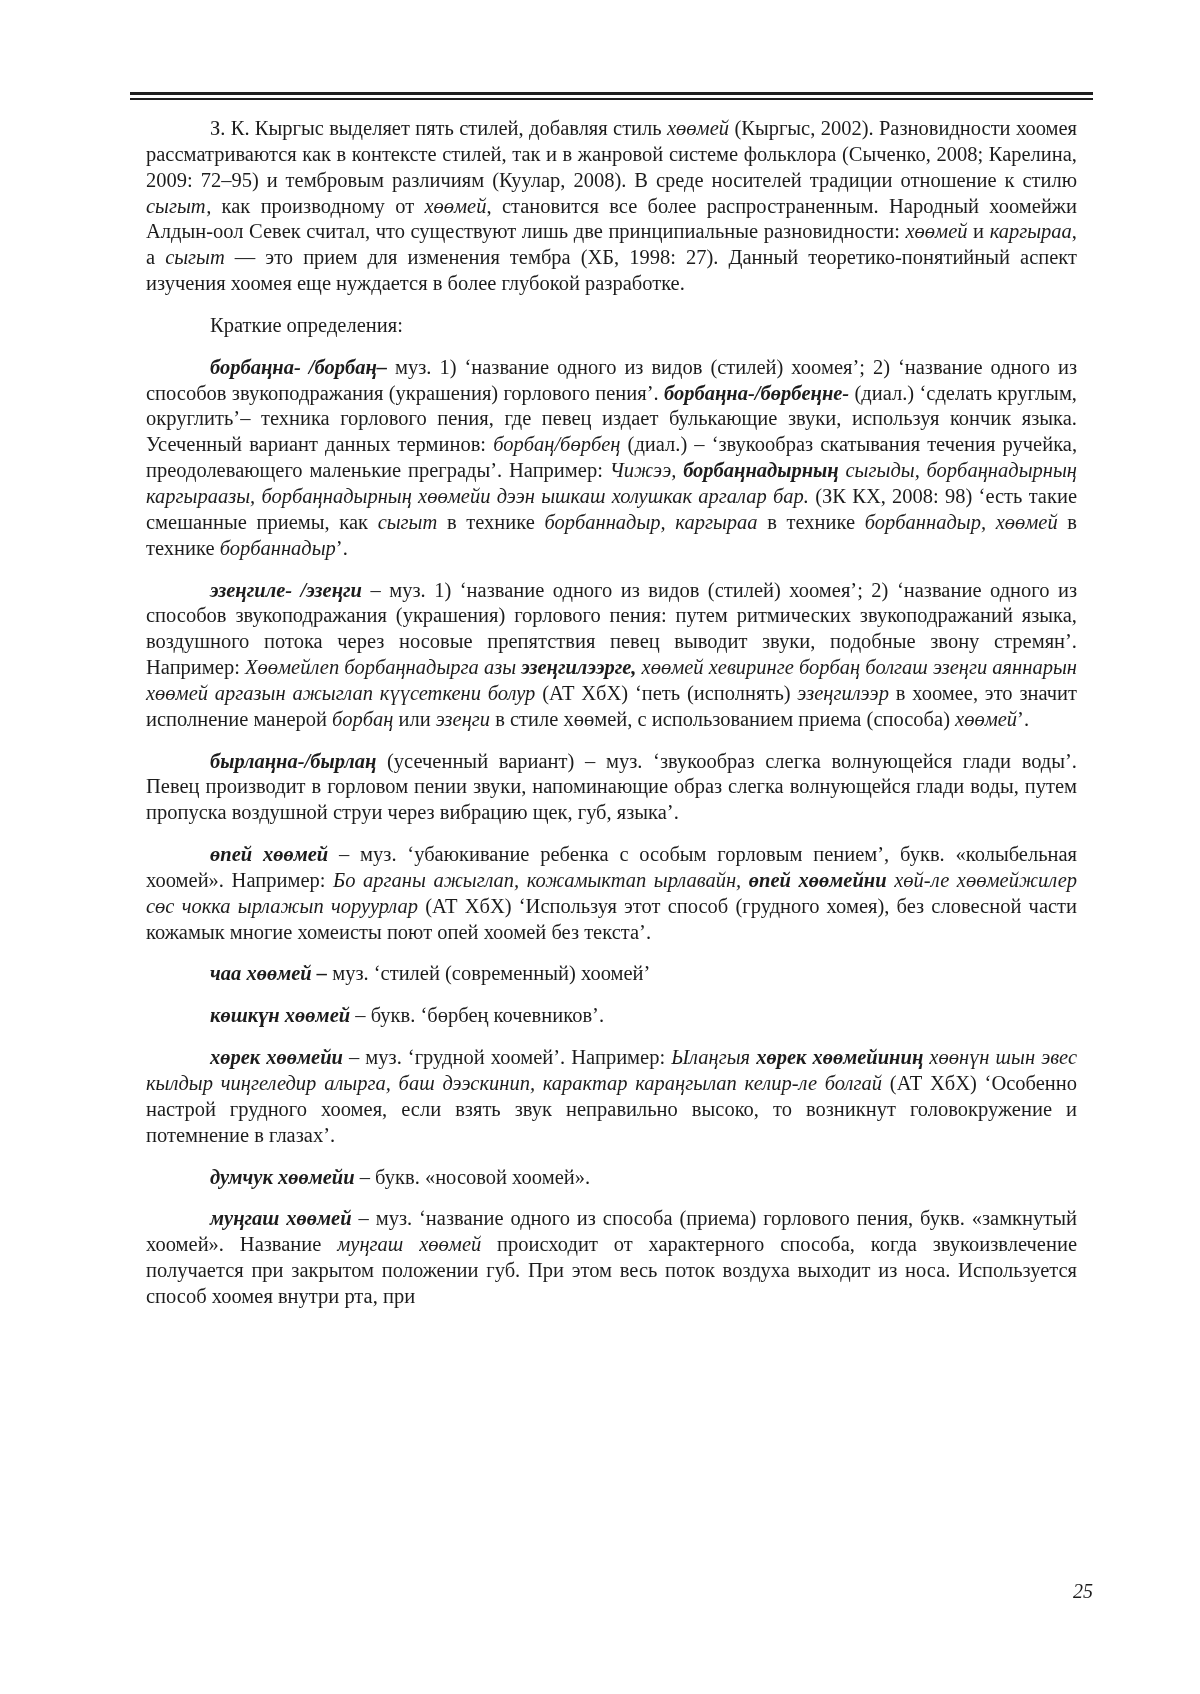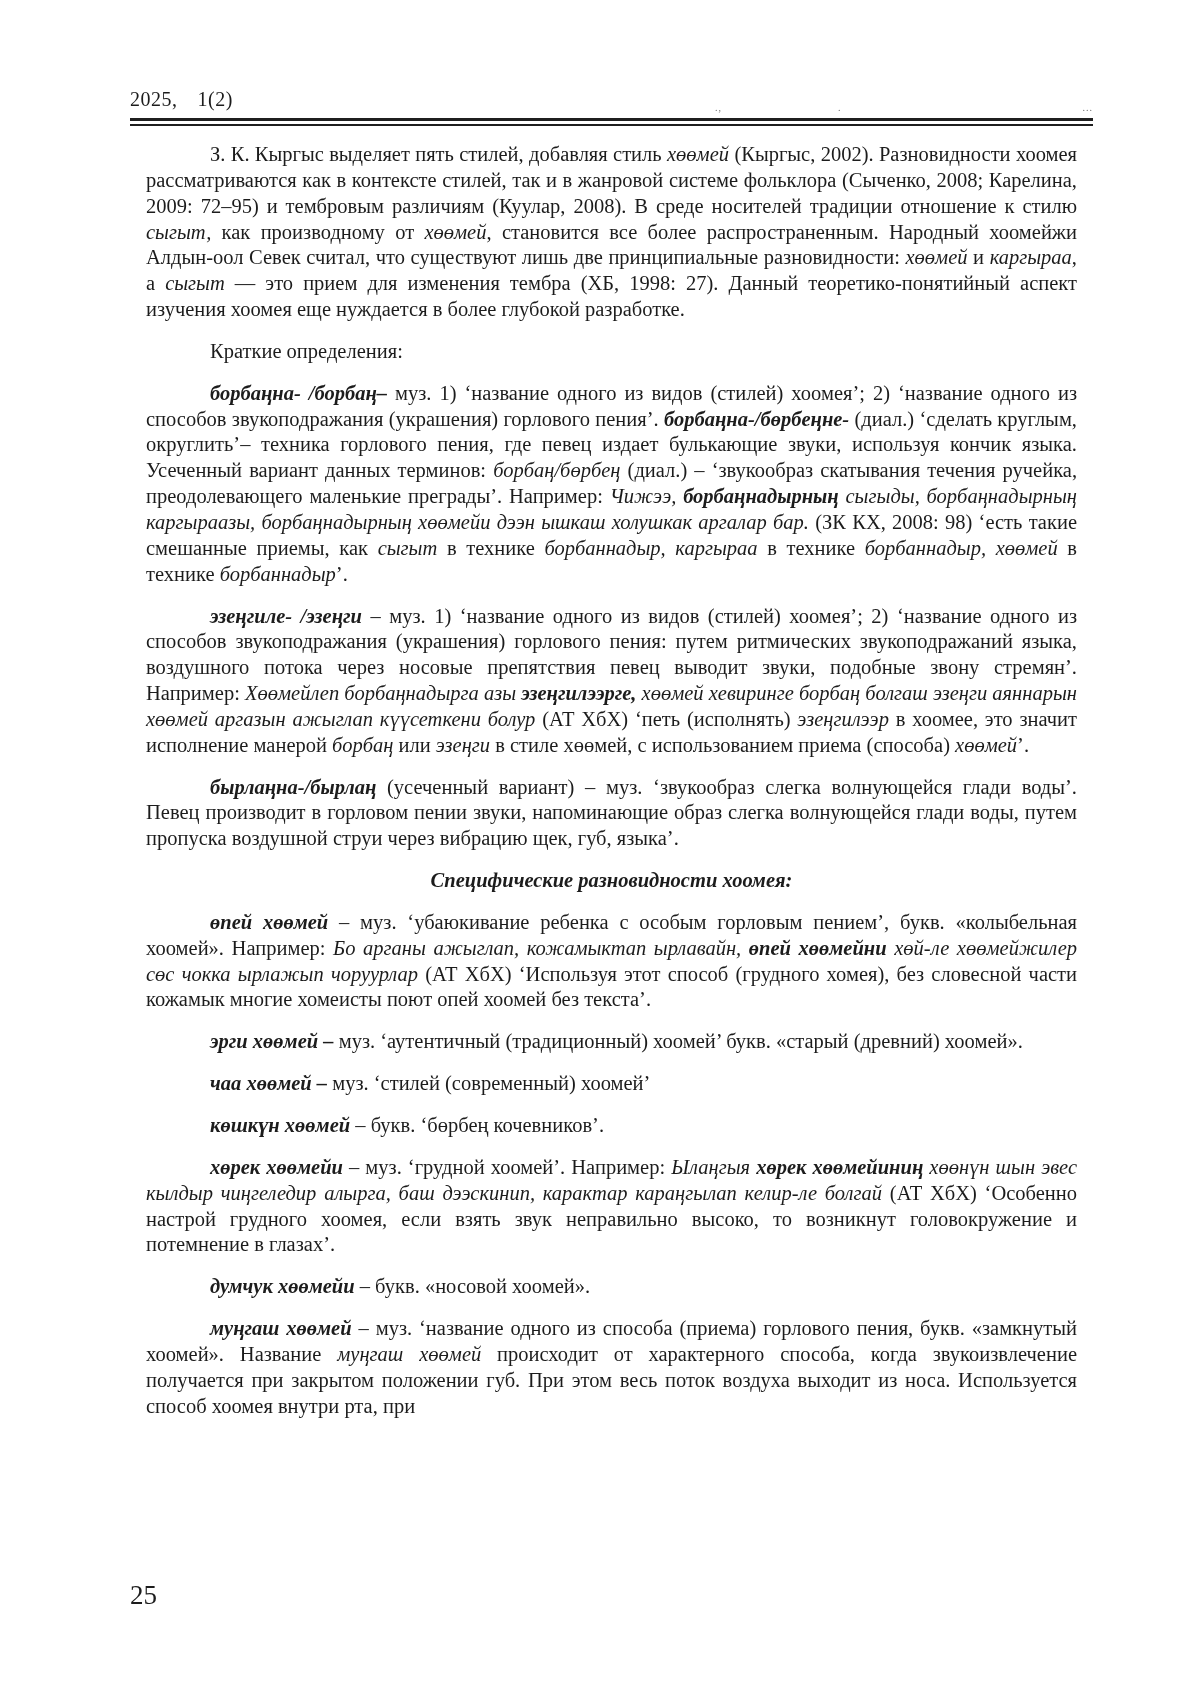--- a/index.html
+++ b/index.html
@@ -65,49 +65,42 @@
     text-indent: 0;
   }
   .seg-i  { font-style: italic; }
   .seg-bi { font-style: italic; font-weight: 700; }
   .seg-u  { text-underline-offset: 3px; }
   .page-number-wrap {
     position: absolute;
     top: 1580px;
     left: 130px;
     width: 963px;
-    text-align: left;
-    font-size: 27px;
+    text-align: right;
+    font-size: 20px;
+    font-style: italic;
   }
 </style>
 </head>
 <body>
 
 <div class="page">
   <div class="content-col">
 
     <header class="pg-header">
-      <div class="issue-line">
-        <span>2025,</span><span class="issue-num">1(2)</span>
-        <span class="faint-mark m1">.,</span>
-        <span class="faint-mark m2">.</span>
-        <span class="faint-mark m3">...</span>
-      </div>
       <div class="double-rule"></div>
     </header>
 
     <main class="body-text">
         <p class="para"><span>З. К. Кыргыс выделяет пять стилей, добавляя стиль </span><span class="seg-i">хөөмей</span><span> (Кыргыс, 2002). Разновидности хоомея рассматриваются как в контексте стилей, так и в жанровой системе фольклора (Сыченко, 2008; Карелина, 2009: 72–95) и тембровым различиям (Куулар, 2008). В среде носителей традиции отношение к стилю </span><span class="seg-i">сыгыт,</span><span> как производному от </span><span class="seg-i">хөөмей</span><span>, становится все более распространенным. Народный хоомейжи Алдын-оол Севек считал, что существуют лишь две принципиальные разновидности: </span><span class="seg-i">хөөмей</span><span> и </span><span class="seg-i">каргыраа</span><span>, а </span><span class="seg-i">сыгыт</span><span> — это прием для изменения тембра (ХБ, 1998: 27). Данный теоретико-понятийный аспект изучения хоомея еще нуждается в более глубокой разработке.</span></p>
         <p class="para"><span>Краткие определения:</span></p>
         <p class="para"><span class="seg-bi">борбаңна- /борбаң–</span><span> муз. 1) ‘название одного из видов (стилей) хоомея’; 2) ‘название одного из способов звукоподражания (украшения) горлового пения’. </span><span class="seg-bi">борбаңна-/бөрбеңне-</span><span> (диал.) ‘сделать круглым, округлить’– техника горлового пения, где певец издает булькающие звуки, используя кончик языка. Усеченный вариант данных терминов: </span><span class="seg-i">борбаң/бөрбең</span><span> (диал.) – ‘звукообраз скатывания течения ручейка, преодолевающего маленькие преграды’. Например: </span><span class="seg-i">Чижээ, </span><span class="seg-bi">борбаңнадырның</span><span class="seg-i"> сыгыды, борбаңнадырның каргыраазы, борбаңнадырның хөөмейи дээн ышкаш холушкак аргалар бар.</span><span> (ЗК КХ, 2008: 98) ‘есть такие смешанные приемы, как </span><span class="seg-i">сыгыт</span><span> в технике </span><span class="seg-i">борбаннадыр, каргыраа</span><span> в технике </span><span class="seg-i">борбаннадыр, хөөмей</span><span> в технике </span><span class="seg-i">борбаннадыр</span><span>’.</span></p>
         <p class="para"><span class="seg-bi">эзеңгиле- /эзеңги</span><span> – муз. 1) ‘название одного из видов (стилей) хоомея’; 2) ‘название одного из способов звукоподражания (украшения) горлового пения: путем ритмических звукоподражаний языка, воздушного потока через носовые препятствия певец выводит звуки, подобные звону стремян’. Например: </span><span class="seg-i">Хөөмейлеп борбаңнадырга азы </span><span class="seg-bi">эзеңгилээрге,</span><span class="seg-i"> хөөмей хевиринге борбаң болгаш эзеңги аяннарын хөөмей аргазын ажыглап күүсеткени болур</span><span> (АТ ХбХ) ‘петь (исполнять) </span><span class="seg-i">эзеңгилээр</span><span> в хоомее, это значит исполнение манерой </span><span class="seg-i">борбаң</span><span> или </span><span class="seg-i">эзеңги</span><span> в стиле хөөмей, с использованием приема (способа) </span><span class="seg-i">хөөмей</span><span>’.</span></p>
         <p class="para"><span class="seg-bi">бырлаңна-/бырлаң</span><span> (усеченный вариант) – муз. ‘звукообраз слегка волнующейся глади воды’. Певец производит в горловом пении звуки, напоминающие образ слегка волнующейся глади воды, путем пропуска воздушной струи через вибрацию щек, губ, языка’.</span></p>
-        <p class="para para-center"><span class="seg-bi">Специфические разновидности хоомея:</span></p>
         <p class="para"><span class="seg-bi">өпей хөөмей</span><span> – муз. ‘убаюкивание ребенка с особым горловым пением’, букв. «колыбельная хоомей». Например: </span><span class="seg-i">Бо арганы ажыглап, кожамыктап ырлавайн, </span><span class="seg-bi">өпей хөөмейни</span><span class="seg-i"> хөй-ле хөөмейжилер сөс чокка ырлажып чоруурлар</span><span> (АТ ХбХ) ‘Используя этот способ (грудного хомея), без словесной части кожамык многие хомеисты поют </span><span class="seg-u">опей хоомей</span><span> без текста’.</span></p>
-        <p class="para"><span class="seg-bi">эрги хөөмей – </span><span>муз. ‘аутентичный (традиционный) хоомей’ букв. «старый (древний) хоомей».</span></p>
         <p class="para"><span class="seg-bi">чаа хөөмей – </span><span>муз. ‘стилей (современный) хоомей’</span></p>
         <p class="para"><span class="seg-bi">көшкүн хөөмей</span><span> – букв. ‘бөрбең кочевников’.</span></p>
         <p class="para"><span class="seg-bi">хөрек хөөмейи</span><span> – муз. ‘грудной хоомей’. Например: </span><span class="seg-i">Ылаңгыя </span><span class="seg-bi">хөрек хөөмейиниң</span><span class="seg-i"> хөөнүн шын эвес кылдыр чиңгеледир алырга, баш дээскинип, карактар караңгылап келир-ле болгай</span><span> (АТ ХбХ) ‘Особенно настрой грудного хоомея, если взять звук неправильно высоко, то возникнут головокружение и потемнение в глазах’.</span></p>
         <p class="para"><span class="seg-bi">думчук хөөмейи</span><span> – букв. «носовой хоомей».</span></p>
         <p class="para"><span class="seg-bi">муңгаш хөөмей</span><span> – муз. ‘название одного из способа (приема) горлового пения, букв. «замкнутый хоомей». Название </span><span class="seg-i">муңгаш хөөмей</span><span> происходит от характерного способа, когда звукоизвлечение получается при закрытом положении губ. При этом весь поток воздуха выходит из носа. Используется способ хоомея внутри рта, при</span></p>
       </main>
 
   </div>
 
   <div class="page-number-wrap">

